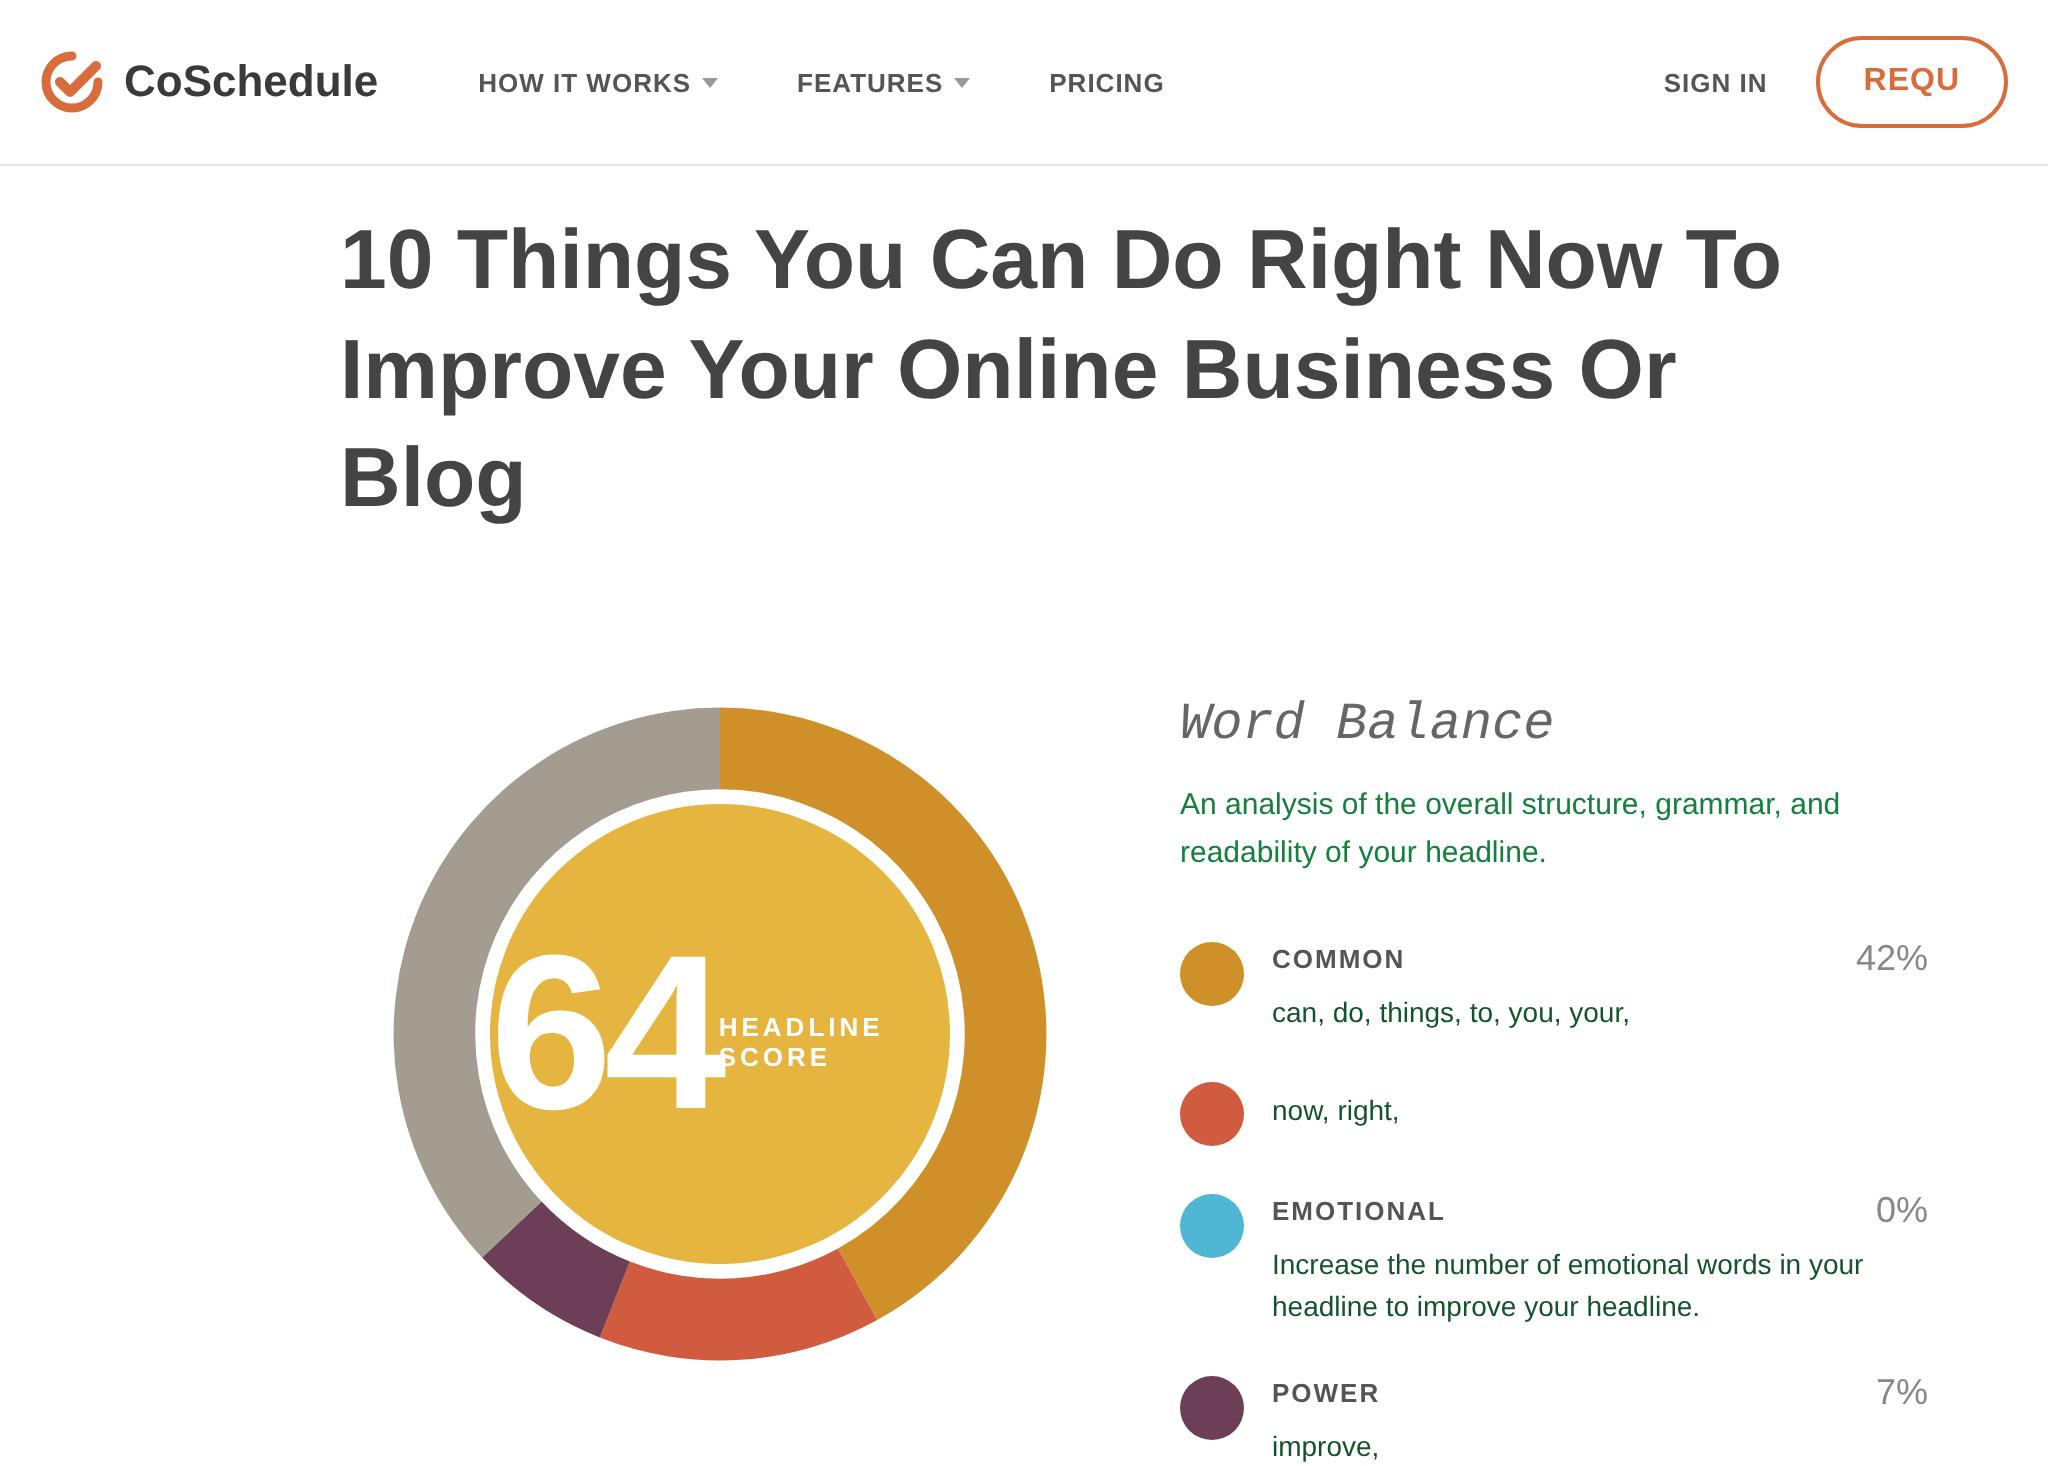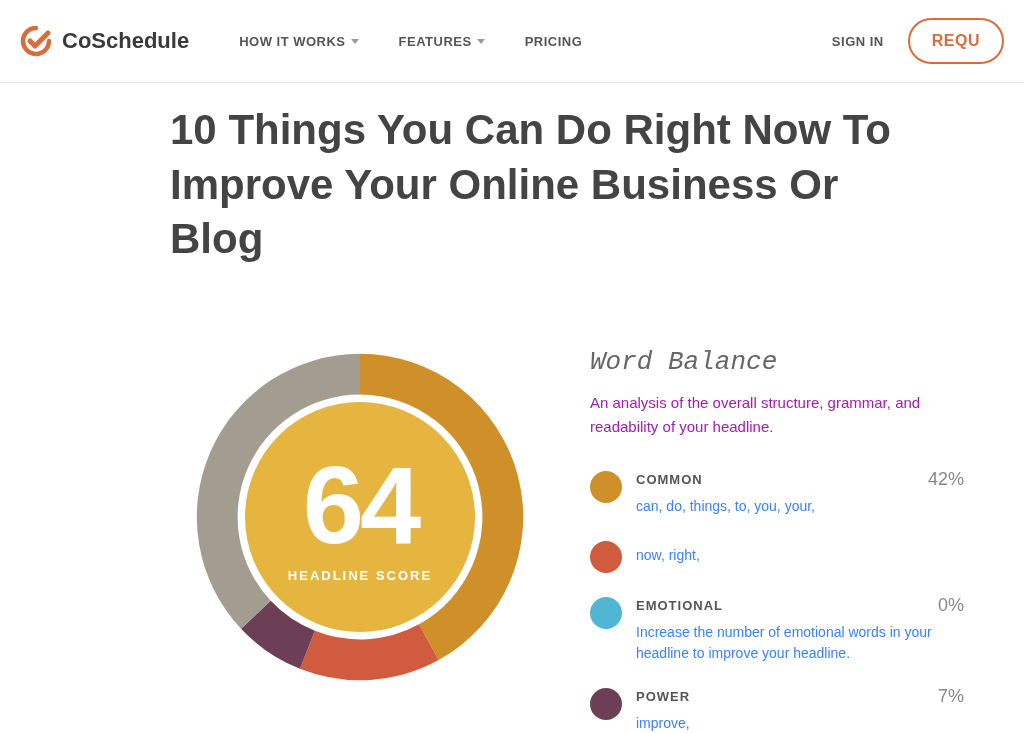--- a/index.html
+++ b/index.html
@@ -113,21 +113,21 @@
     .score-inner {
       position: absolute;
       top: 50%;
       left: 50%;
       transform: translate(-50%, -50%);
       width: 240px;
       height: 240px;
       background: #e5b540;
       border-radius: 50%;
       display: flex;
-      flex-direction: column;
+      flex-direction: row;
       align-items: center;
       justify-content: center;
       color: #fff;
       border: 5px solid #fff;
     }
     .score-number {
       font-size: 110px;
       font-weight: 700;
       line-height: 1;
       letter-spacing: -4px;
@@ -144,21 +144,21 @@
     }
     .wb-title {
       font-family: Liberation Mono, monospace;
       font-style: italic;
       font-size: 26px;
       color: #666;
       margin-bottom: 14px;
     }
     .wb-desc {
       font-size: 15px;
-      color: #a21caf;
+      color: #15803d;
       line-height: 1.6;
       margin-bottom: 30px;
     }
     .balance-item {
       display: flex;
       align-items: flex-start;
       gap: 14px;
       margin-bottom: 22px;
     }
     .balance-dot {
@@ -182,21 +182,21 @@
       letter-spacing: 1px;
       color: #555;
     }
     .balance-pct {
       font-size: 18px;
       color: #888;
       font-weight: 400;
     }
     .balance-words {
       font-size: 14px;
-      color: #3b82f6;
+      color: #14532d;
       margin-top: 6px;
       line-height: 1.5;
     }
   </style>
 </head>
 <body>
 
 <div class="header">
   <div class="logo">
     <div class="logo-icon">

